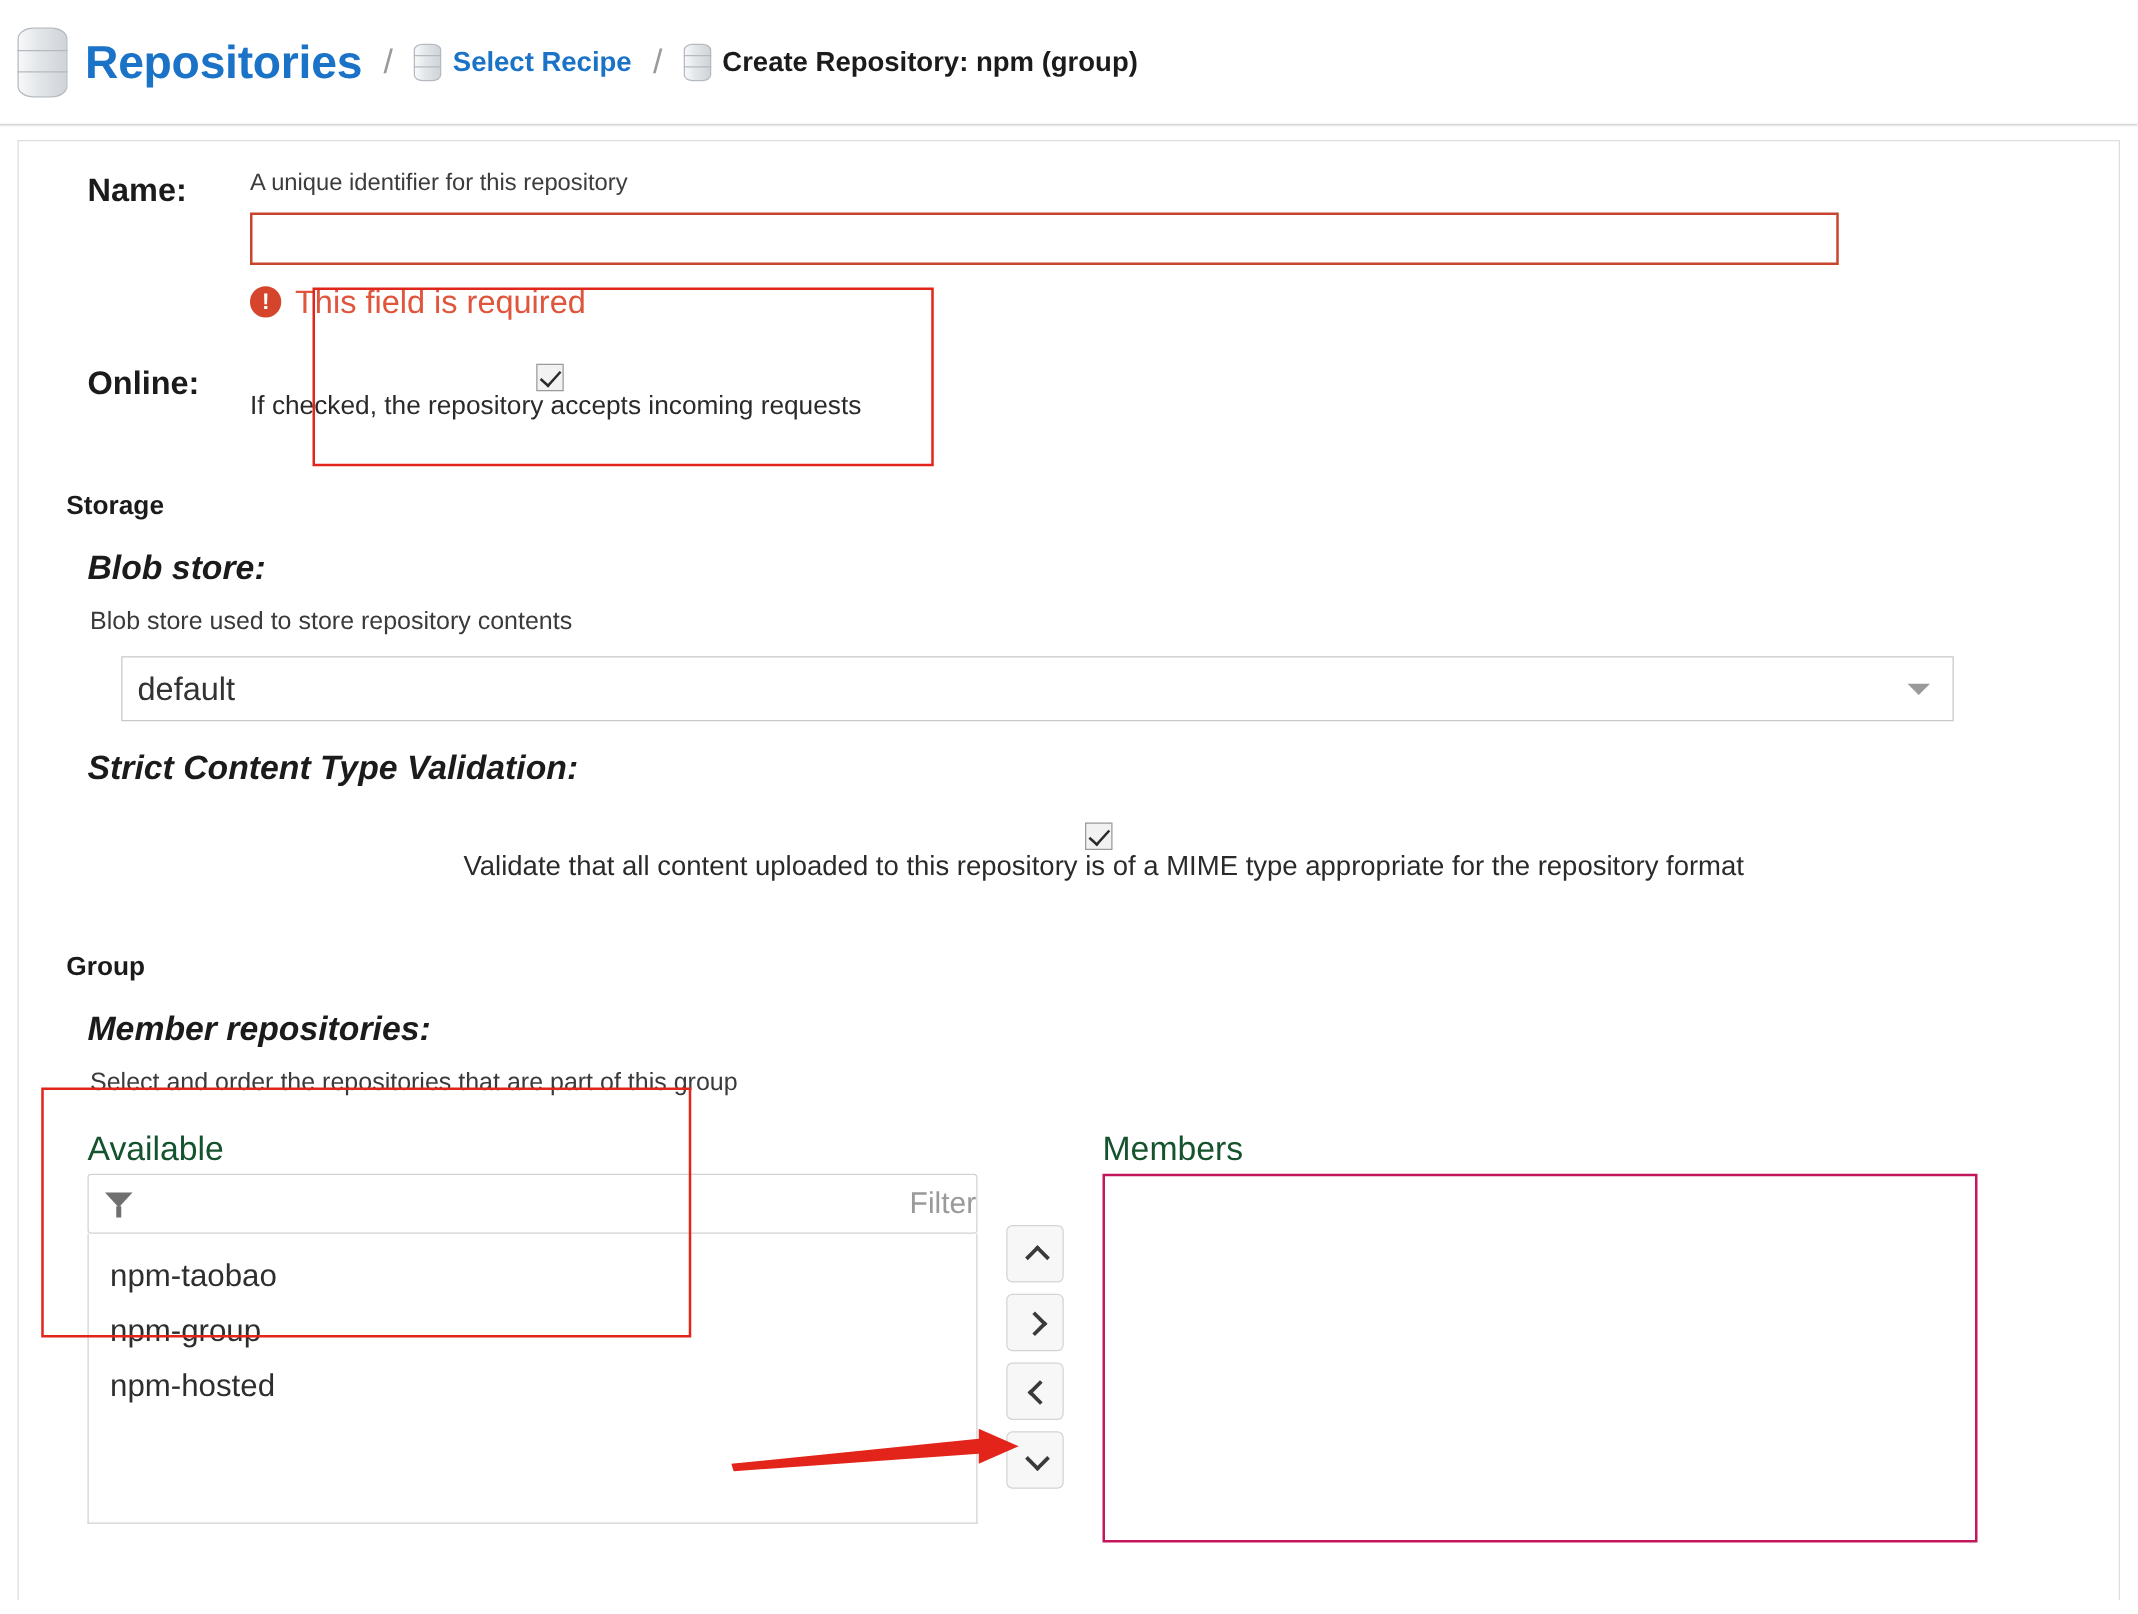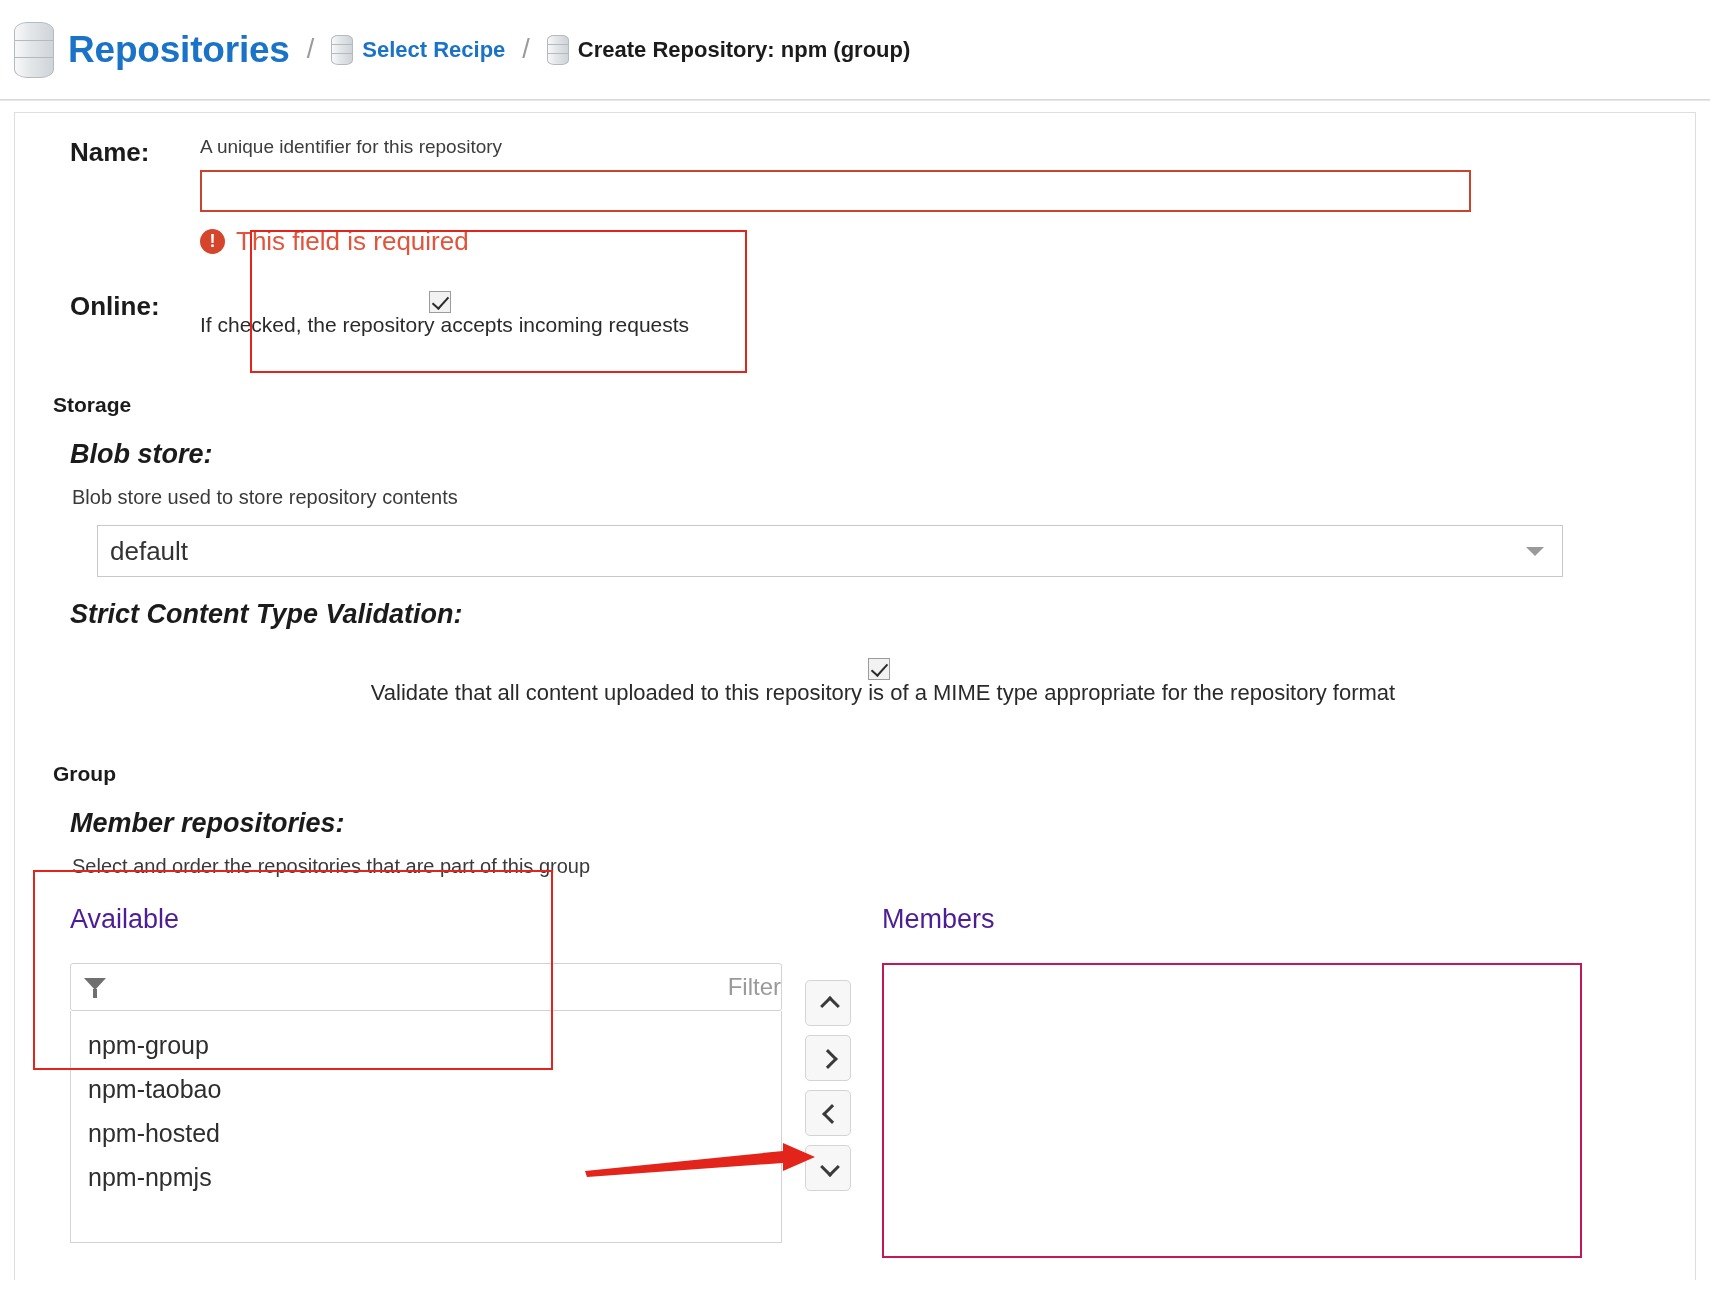--- a/index.html
+++ b/index.html
@@ -240,22 +240,22 @@
     margin-top: 26px;
     align-items: flex-start;
   }
   .col-avail { width: 712px; flex: 0 0 712px; }
   .col-btns  { width: 92px; flex: 0 0 92px; display: flex; flex-direction: column;
                align-items: center; padding-top: 76px; }
   .col-mem   { flex: 1; padding-left: 8px; }
 
   .col-head {
     font-size: 27px;
-    color: #4c1d95;
-    margin-bottom: 28px;
+    color: #14532d;
+    margin-bottom: 4px;
   }
 
   .filter-box {
     position: relative;
     width: 712px;
     height: 48px;
     border: 1px solid #d2d2d2;
     border-radius: 3px;
     background: #ffffff;
     display: flex;
@@ -410,24 +410,23 @@
 
     <div class="col-avail">
       <div class="col-head">Available</div>
 
       <div class="filter-box">
         <span class="funnel"></span>
         <span class="filter-text">Filter</span>
       </div>
 
       <div class="list-box">
+        <div class="list-item">npm-taobao</div>
         <div class="list-item">npm-group</div>
-        <div class="list-item">npm-taobao</div>
         <div class="list-item">npm-hosted</div>
-        <div class="list-item">npm-npmjs</div>
       </div>
     </div>
 
     <div class="col-btns">
       <div class="xfer-btn">
         <span class="chev up"></span>
       </div>
       <div class="xfer-btn">
         <span class="chev right"></span>
       </div>

